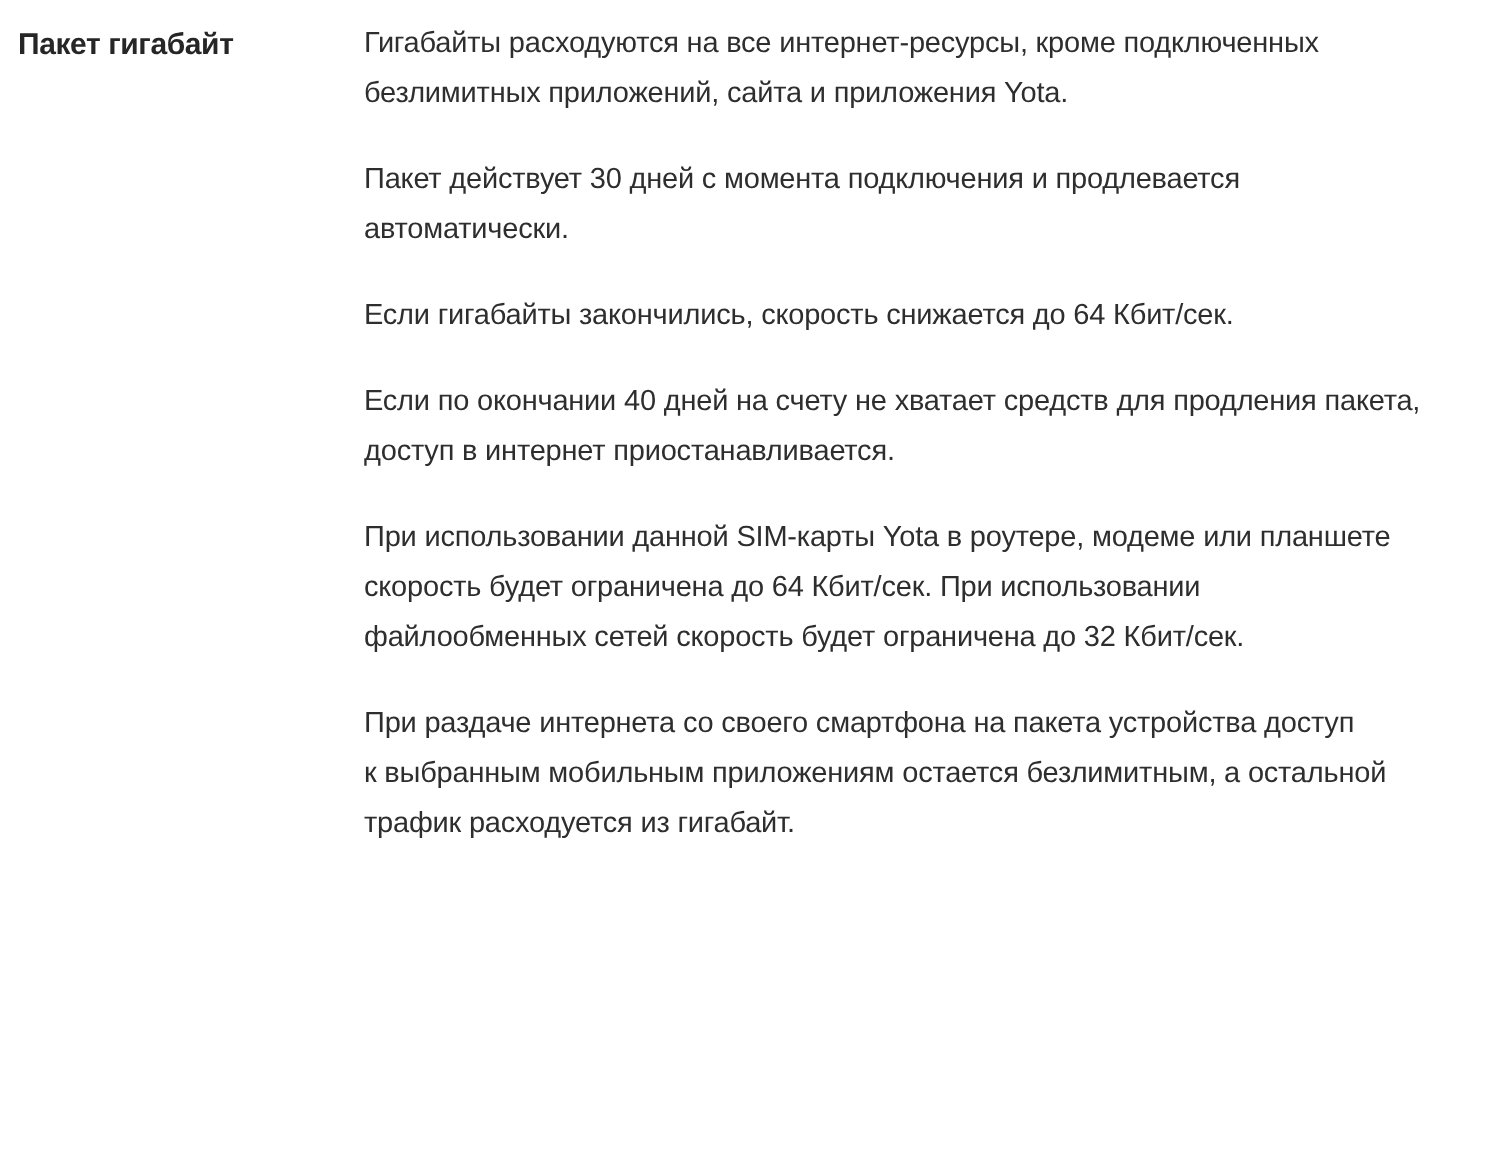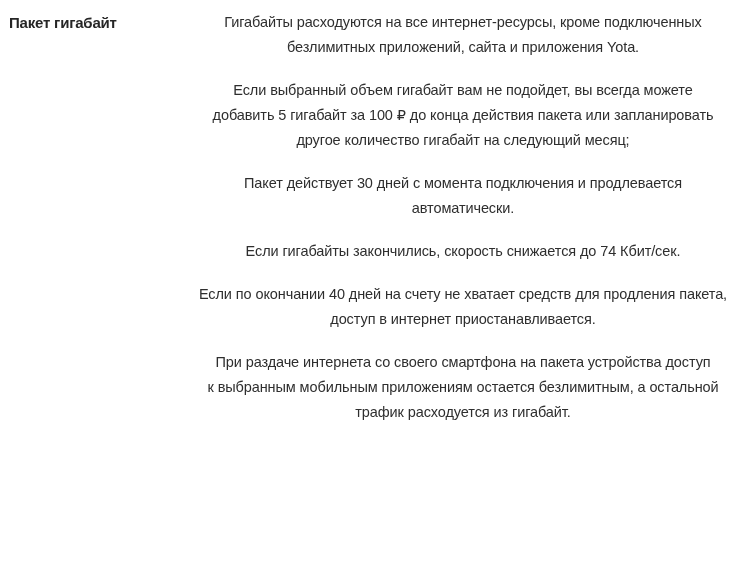--- a/index.html
+++ b/index.html
@@ -32,21 +32,20 @@
   .row-label {
     font-size: 15px;
     line-height: 25px;
     font-weight: bold;
     letter-spacing: -0.2px;
     color: var(--label-color);
   }
   .content-col {
     flex: 1 1 auto;
     min-width: 0;
-    text-align: center;
   }
   .para {
     margin: 0 0 18px 0;
     font-size: 14.5px;
     line-height: 25px;
     letter-spacing: -0.1px;
     color: var(--text-color);
     white-space: pre-line;
   }
   .para.subheading {
@@ -57,26 +56,26 @@
 <body>
 
 <div class="page">
   <div class="row">
     <div class="label-col">
       <div class="row-label">Пакет гигабайт</div>
     </div>
     <div class="content-col">
       <p class="para">Гигабайты расходуются на все интернет-ресурсы, кроме подключенных
 безлимитных приложений, сайта и приложения Yota.</p>
-      <p class="para">Если выбранный объем гигабайт вам не подойдет, вы всегда можете
-добавить 5 гигабайт за 100 ₽ до конца действия пакета или запланировать
-другое количество гигабайт на следующий месяц;</p>
       <p class="para">Пакет действует 30 дней с момента подключения и продлевается
 автоматически.</p>
-      <p class="para">Если гигабайты закончились, скорость снижается до 74 Кбит/сек.</p>
+      <p class="para">Если гигабайты закончились, скорость снижается до 64 Кбит/сек.</p>
       <p class="para">Если по окончании 40 дней на счету не хватает средств для продления пакета,
 доступ в интернет приостанавливается.</p>
+      <p class="para">При использовании данной SIM-карты Yota в роутере, модеме или планшете
+скорость будет ограничена до 64 Кбит/сек. При использовании
+файлообменных сетей скорость будет ограничена до 32 Кбит/сек.</p>
       <p class="para">При раздаче интернета со своего смартфона на пакета устройства доступ
 к выбранным мобильным приложениям остается безлимитным, а остальной
 трафик расходуется из гигабайт.</p>
     </div>
   </div>
 </div>
 
 </body></html>

